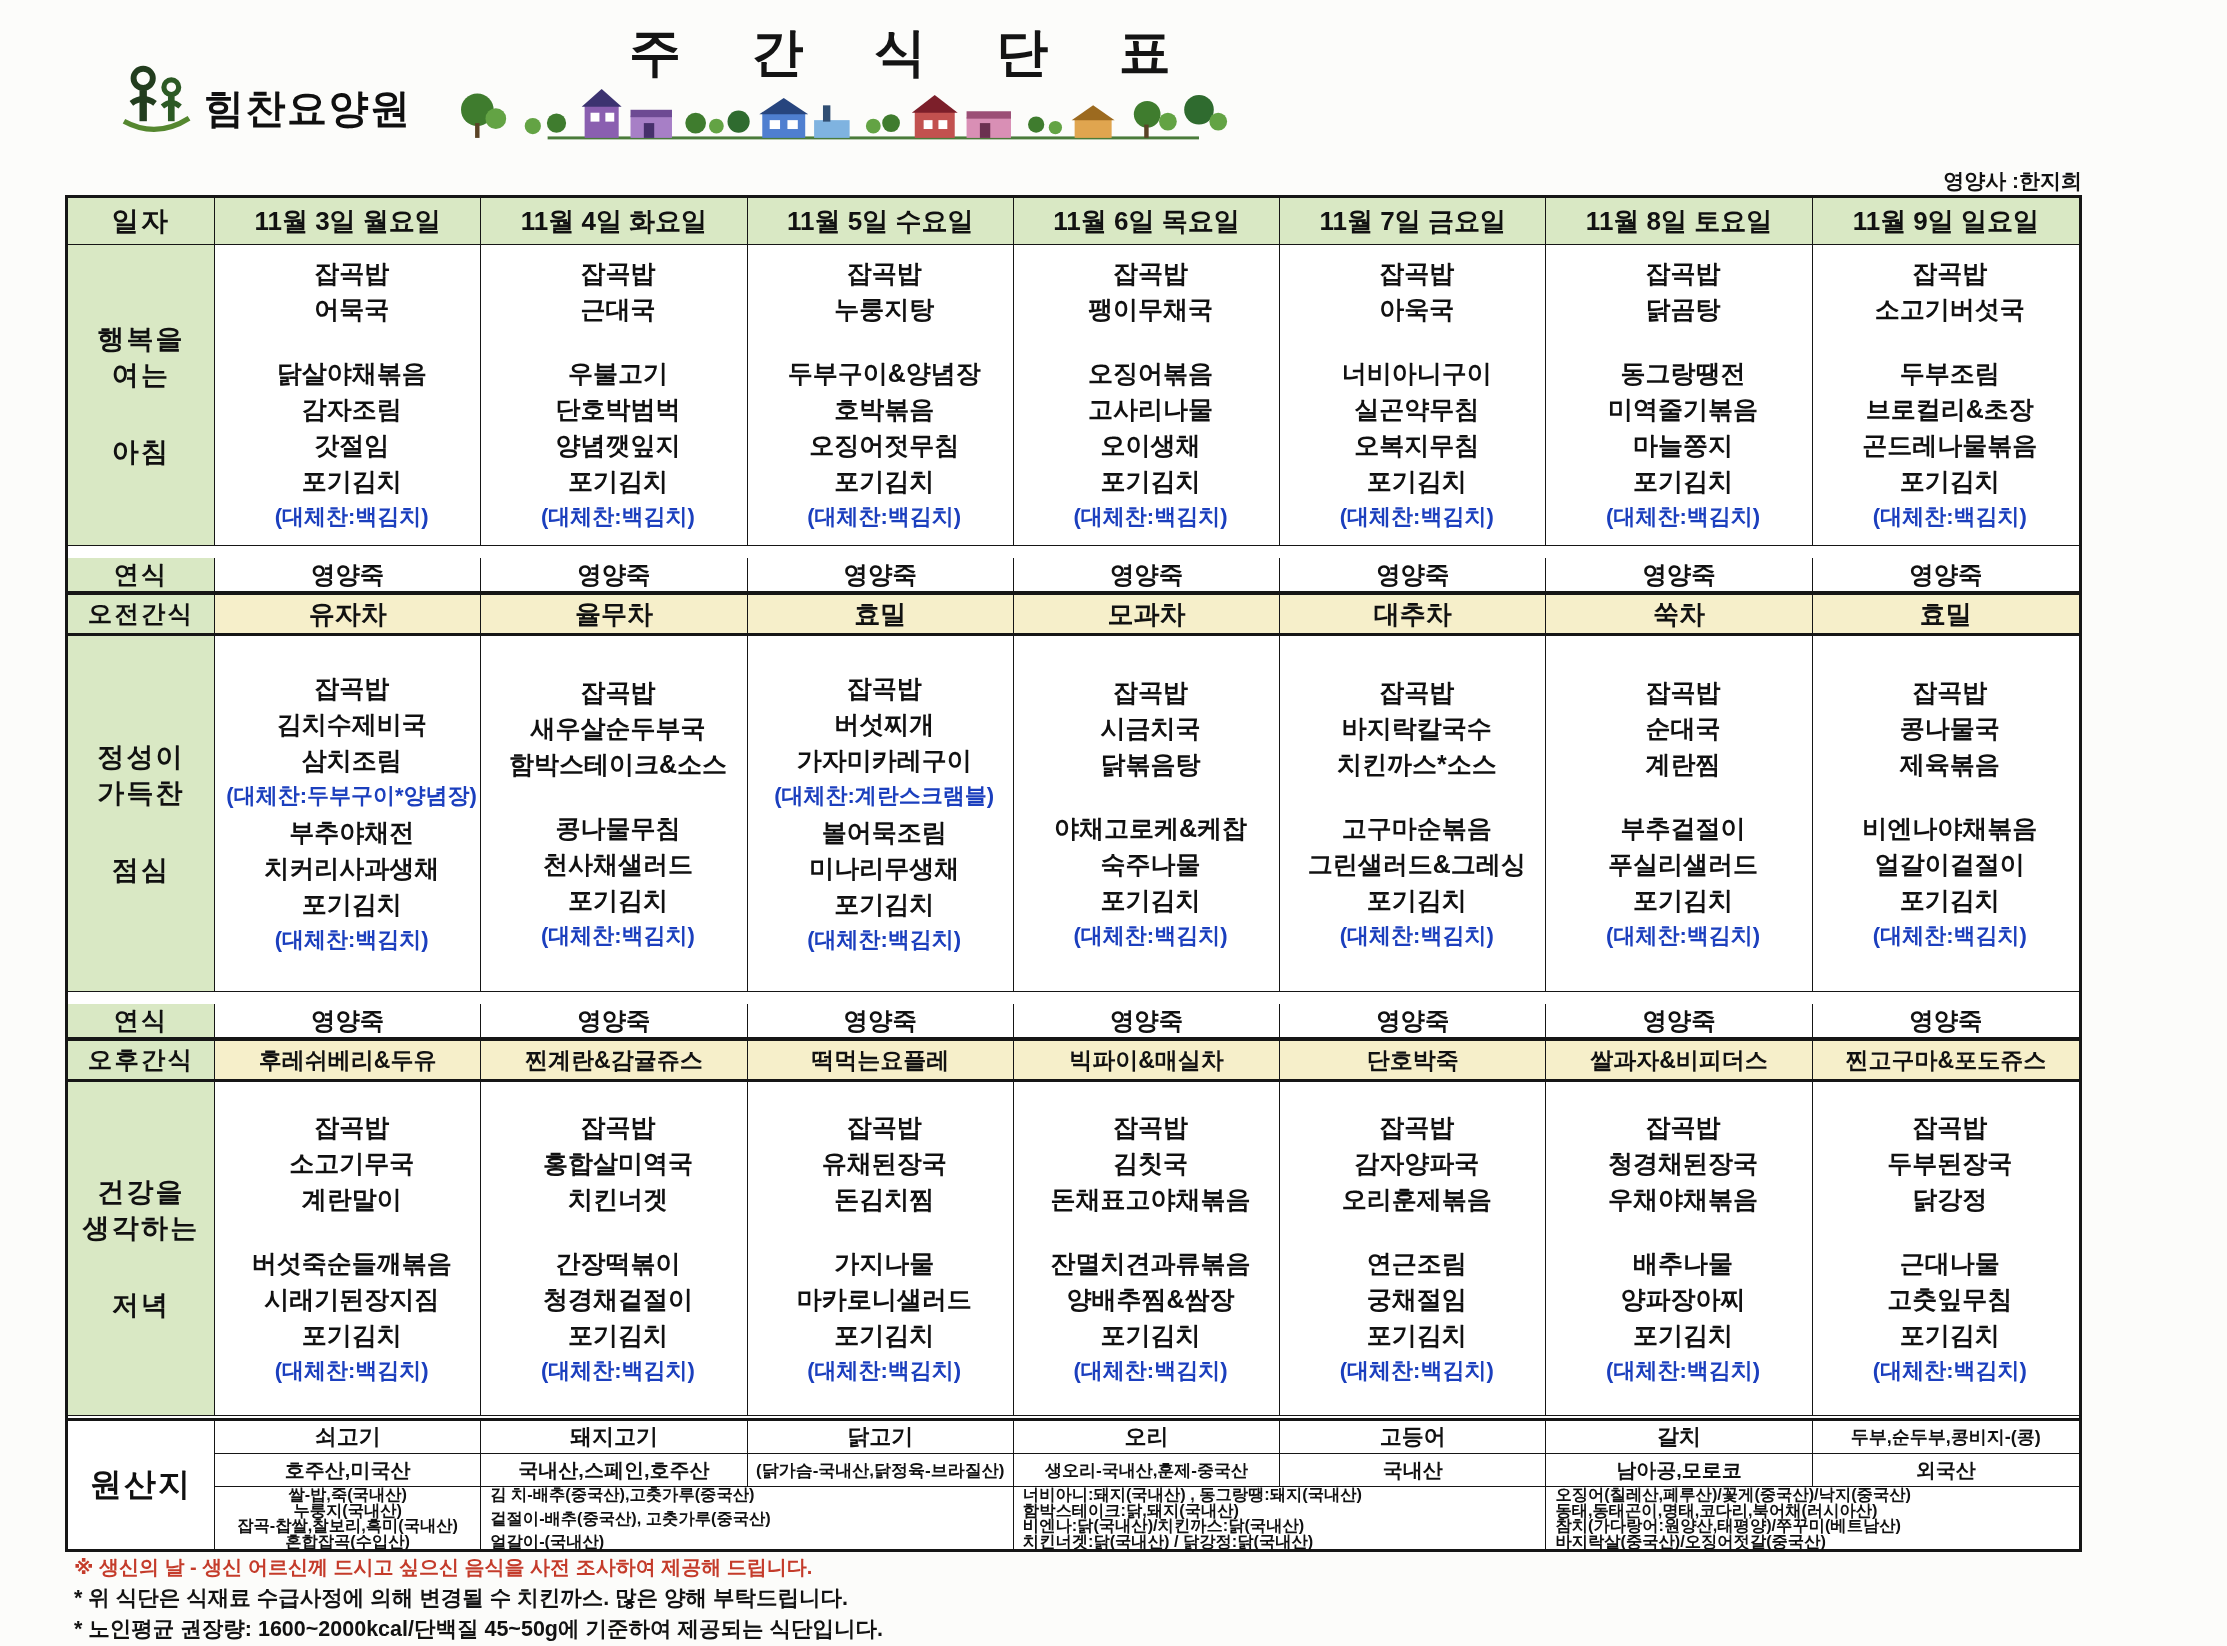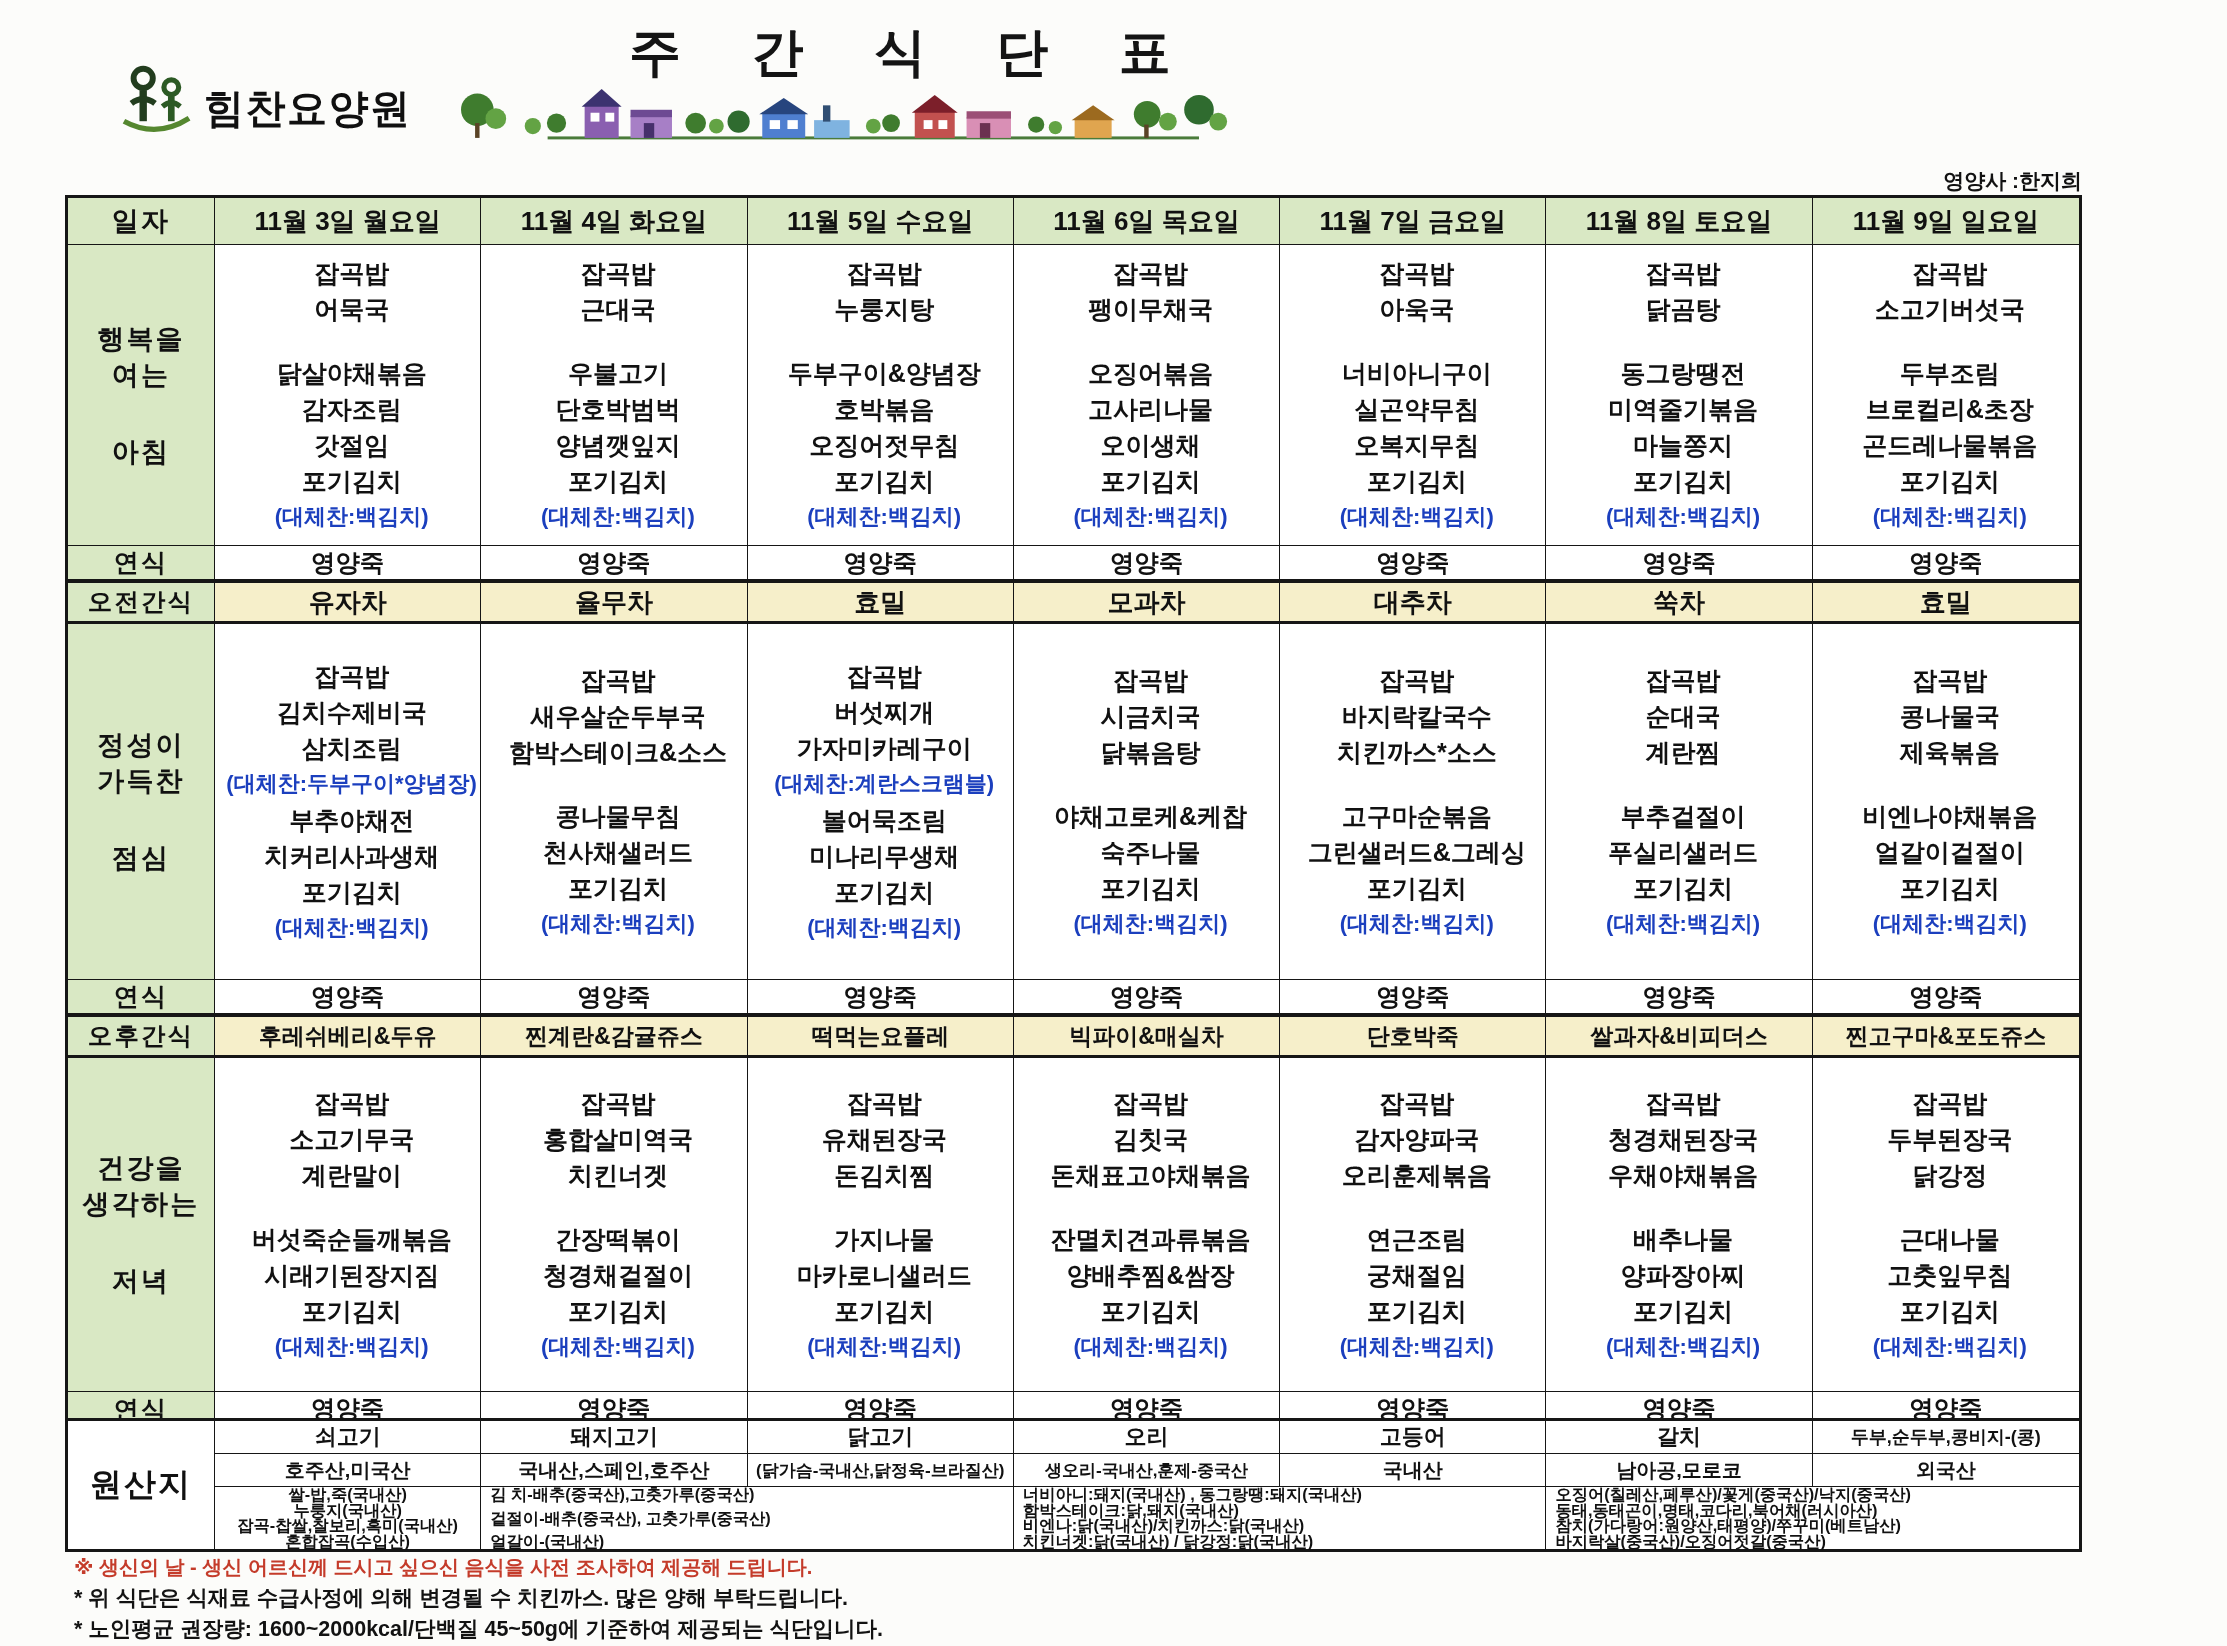--- a/index.html
+++ b/index.html
@@ -21,21 +21,21 @@
   .tr>div{border-right:1.5px solid var(--ink);box-sizing:border-box;min-width:0;}
   .tr>div:last-child{border-right:none;}
   .lc{background:var(--green);display:flex;flex-direction:column;align-items:center;justify-content:center;
       font-size:27px;font-weight:800;letter-spacing:2.2px;text-align:center;}
   .dc{display:flex;align-items:center;justify-content:center;font-weight:700;}
   .t-head{height:46px;background:var(--green);}
   .t-head .dc{font-size:26px;font-weight:800;}
   .t-head .lc{font-size:27px;}
   .t-meal .ml{display:flex;flex-direction:column;align-items:center;justify-content:center;
       font-size:25px;font-weight:600;text-align:center;padding-left:8px;}
-  .t-plain{height:33px;}
+  .t-plain{height:33px;margin-top:12px;}
   .t-plain .dc{font-size:24.4px;}
   .t-snack{height:38px;border-top:3px solid var(--ink);border-bottom:3px solid var(--ink);}
   .t-snack .dc{background:var(--cream);font-size:26px;font-weight:800;}
   .line{height:36px;line-height:36px;white-space:nowrap;}
   .line.gap{height:28px;}
   .line.blue{color:var(--blue);font-weight:800;font-size:22px;}
   .lc .line{height:36px;line-height:36px;}
   .lc .line.gap{height:41px;}
   
   .otable{position:absolute;left:65px;top:1418px;width:2017px;display:grid;

